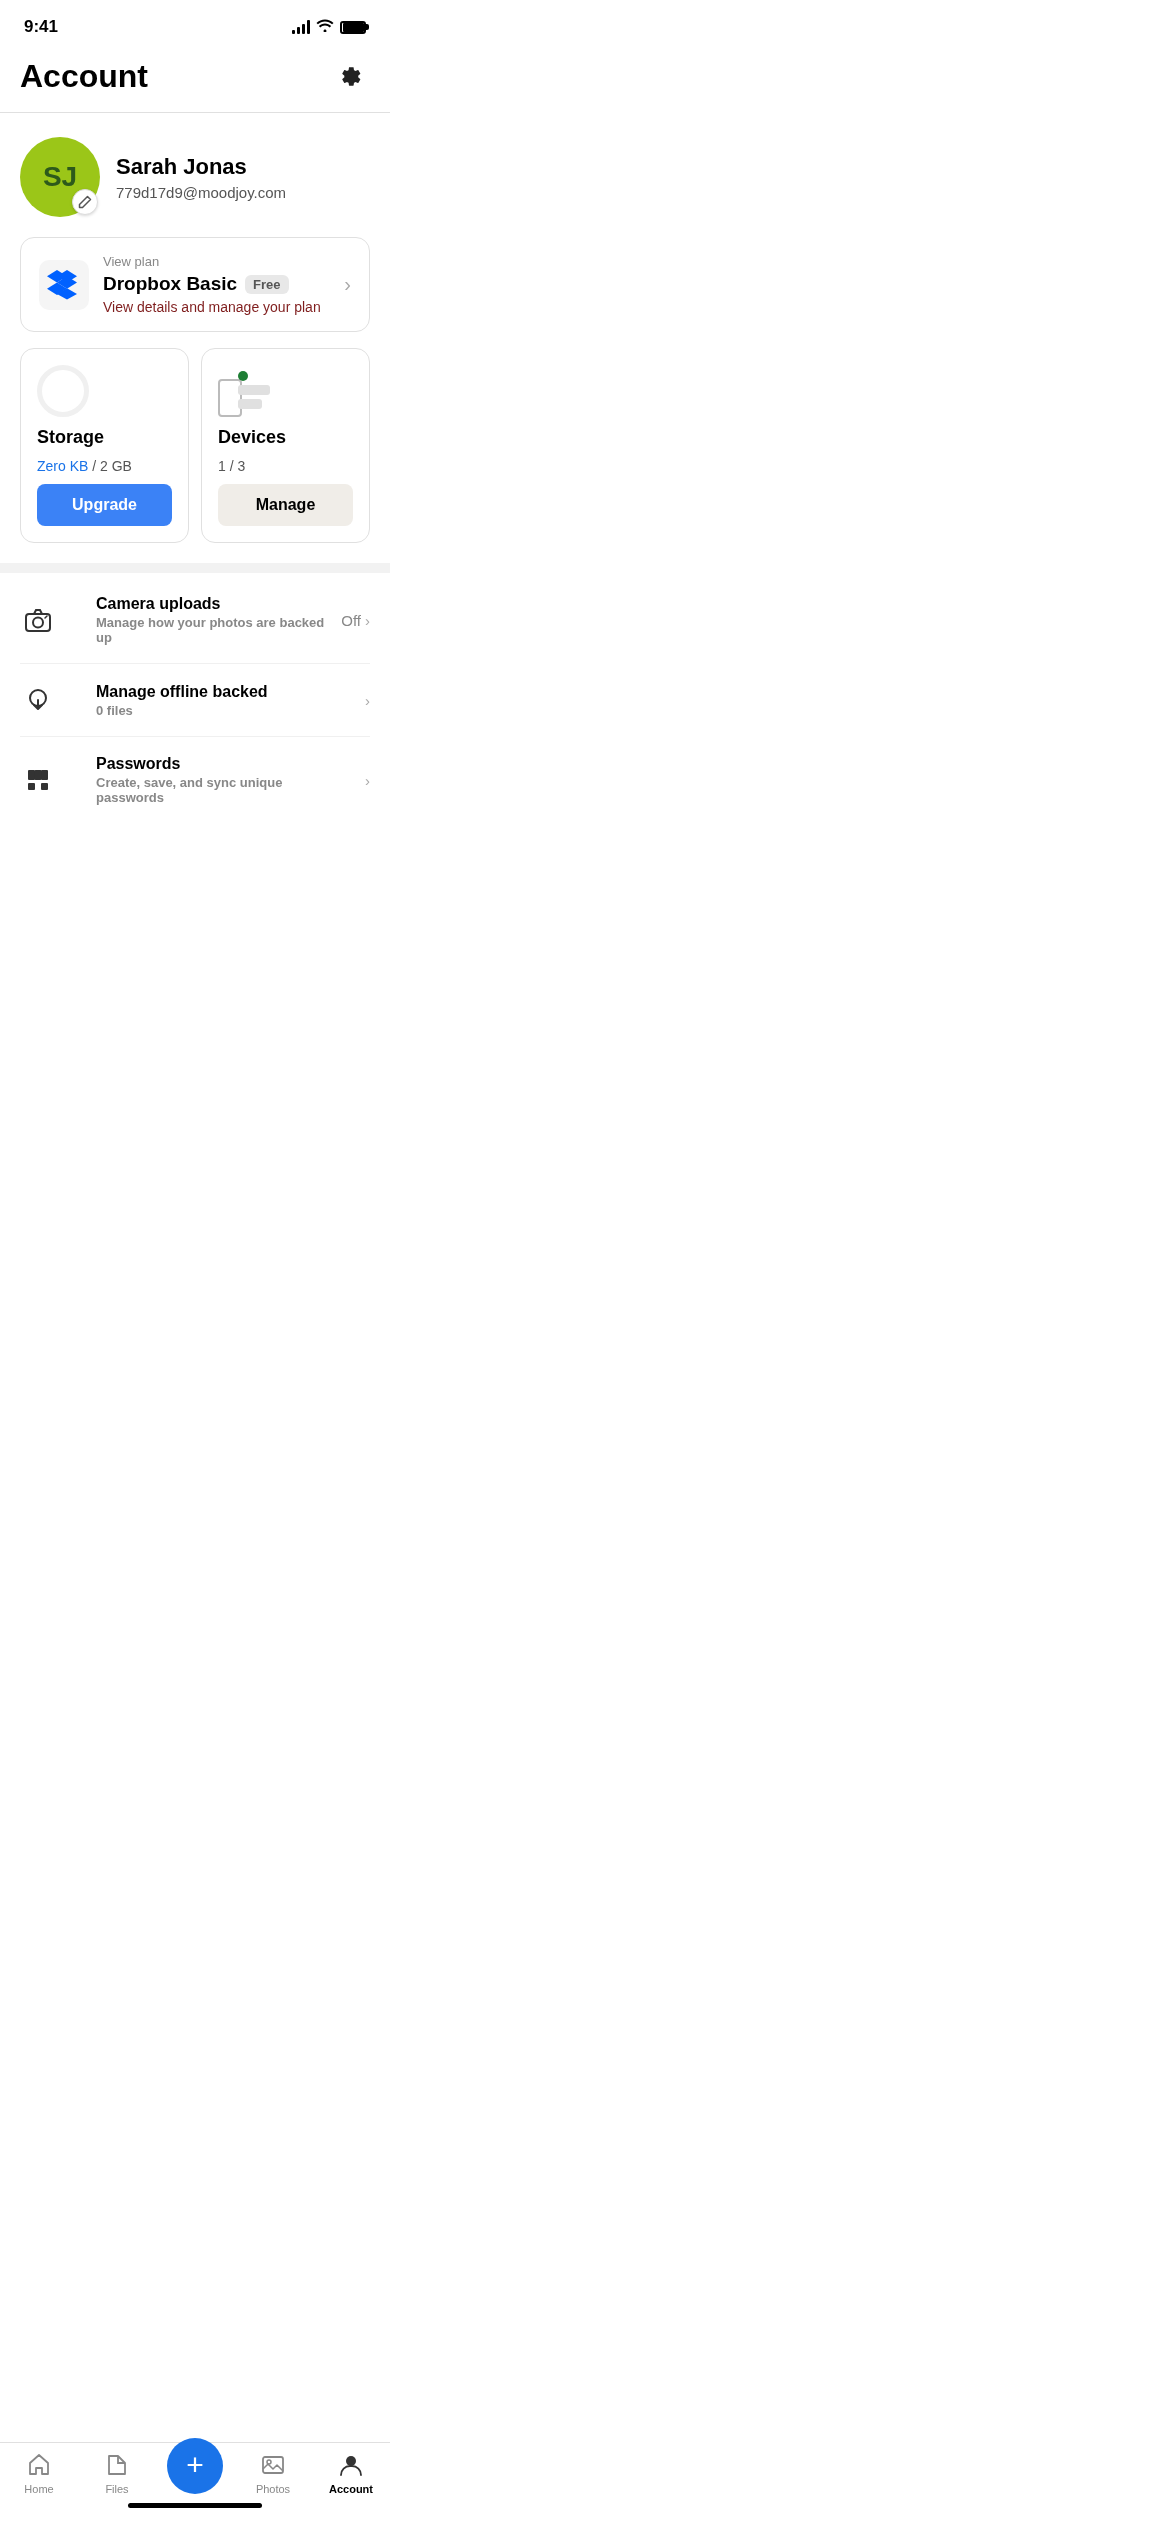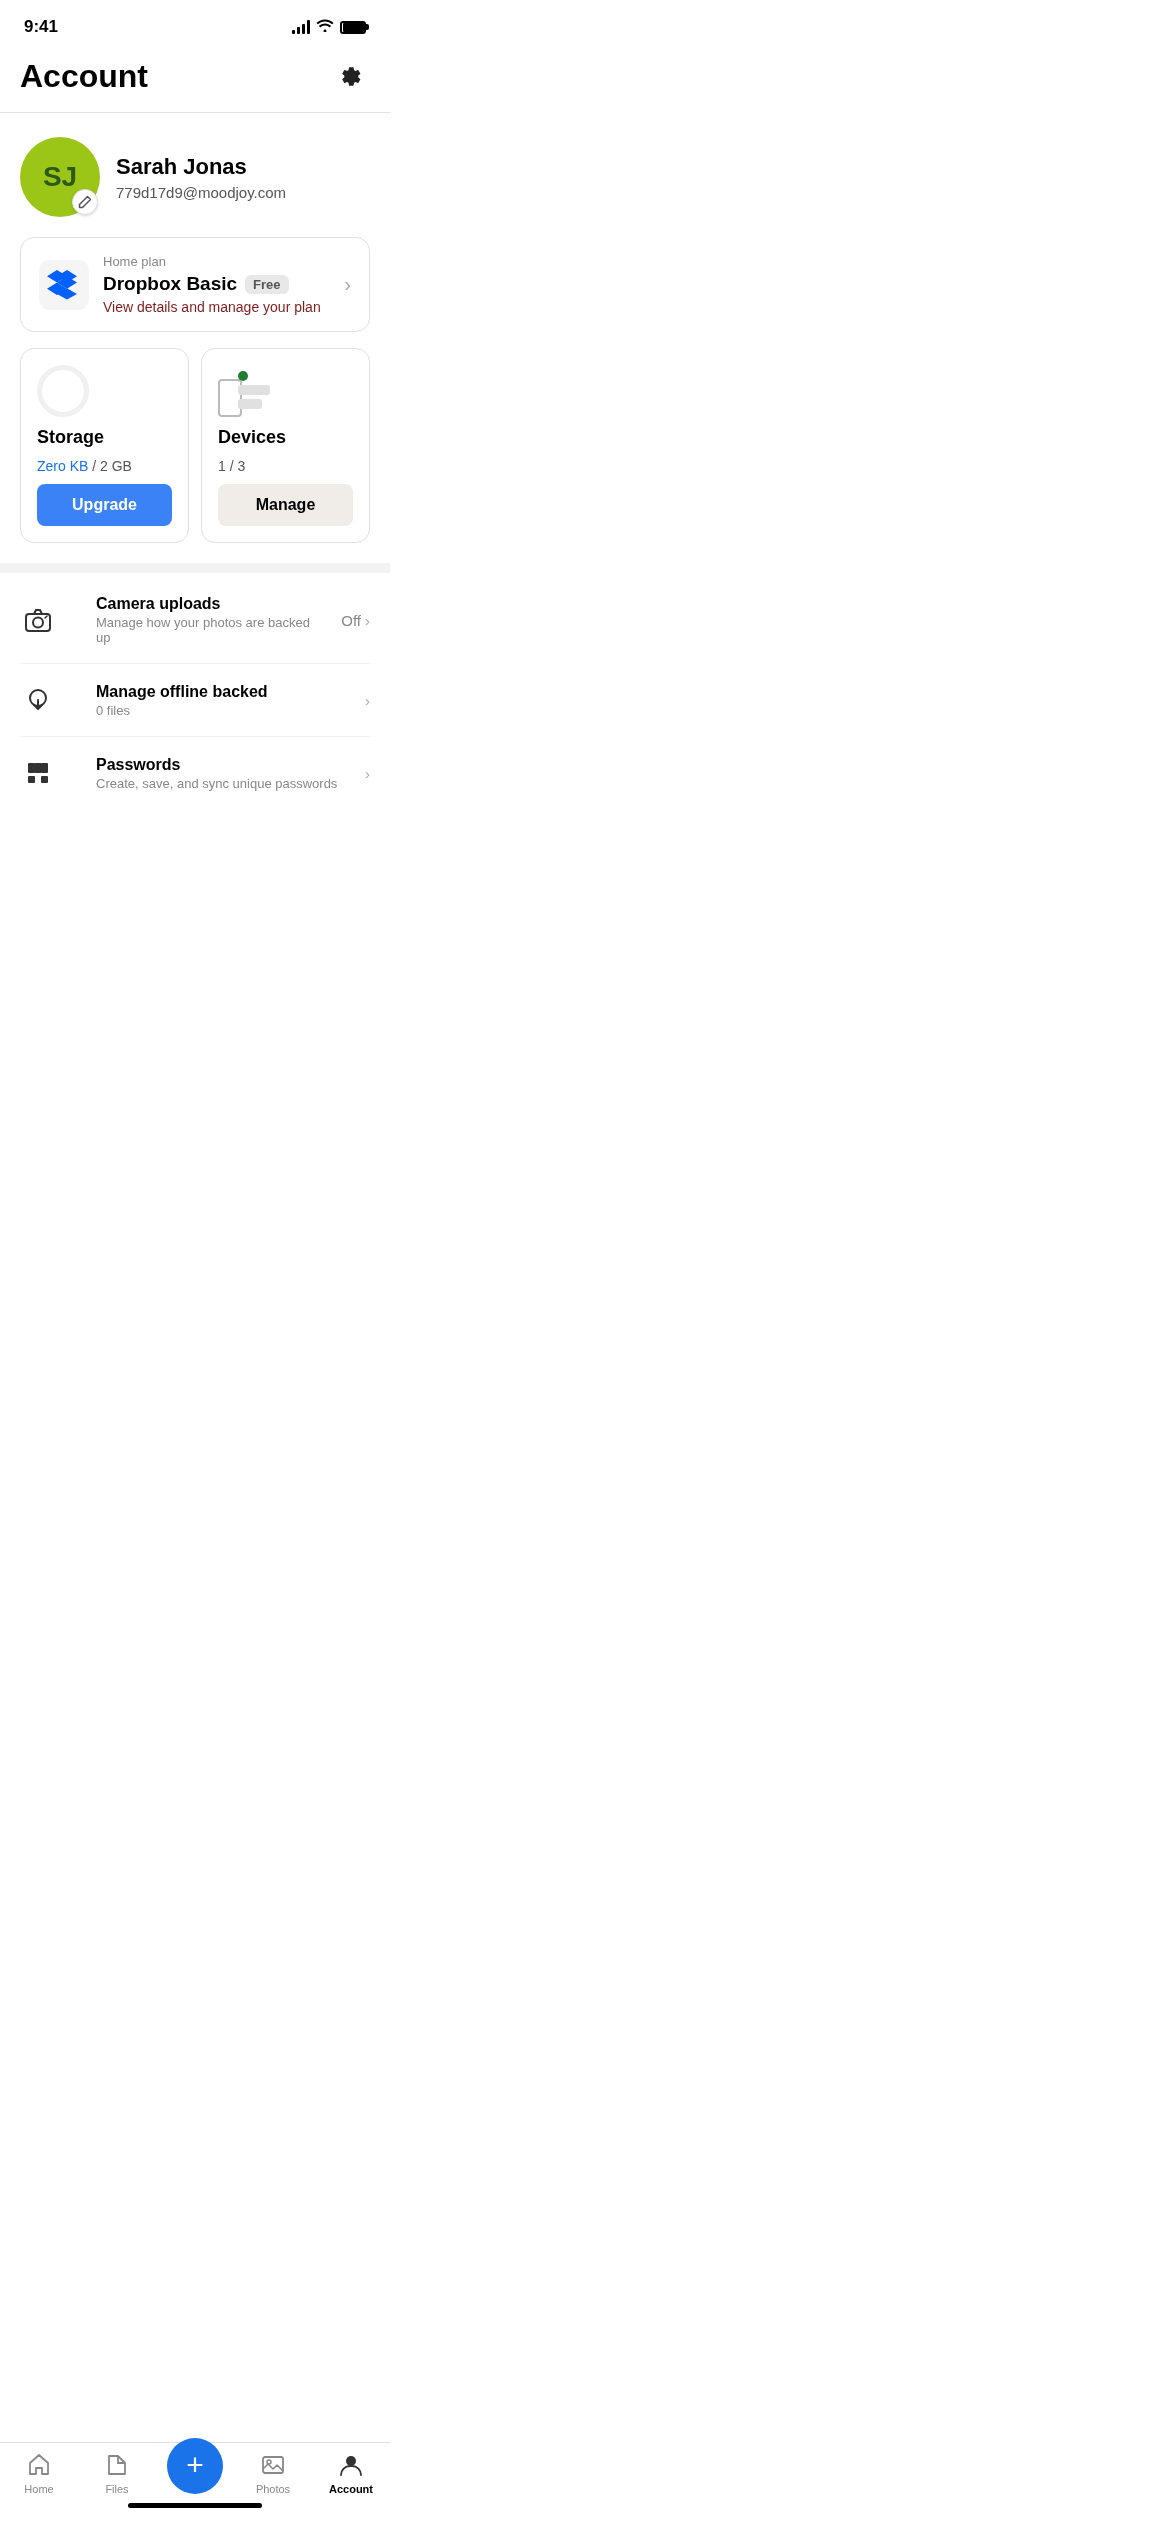--- a/index.html
+++ b/index.html
@@ -316,20 +316,21 @@
     }
     .menu-title {
       font-size: 16px;
       font-weight: 700;
       color: #000;
       margin-bottom: 2px;
     }
     .menu-desc {
       font-size: 13px;
       color: #888;
+      font-weight: bold;
     }
     .menu-right {
       display: flex;
       align-items: center;
       gap: 4px;
       color: #aaa;
       font-size: 15px;
     }
     .menu-status {
       color: #888;
@@ -466,21 +467,21 @@
 
         <svg width="34" height="30" viewBox="0 0 34 30" fill="none">
           <path d="M10 0L0 6.25L10 12.5L20 6.25L10 0Z" fill="#0061FF"></path>
           <path d="M30 0L20 6.25L30 12.5L40 6.25L30 0Z" fill="#0061FF" transform="translate(-10,0)"></path>
           <path d="M0 18.75L10 25L20 18.75L10 12.5L0 18.75Z" fill="#0061FF"></path>
           <path d="M20 12.5L30 18.75L40 12.5L30 6.25L20 12.5Z" fill="#0061FF" transform="translate(-10,0)"></path>
           <path d="M10 26.875L20 21.25L30 26.875L20 32.5L10 26.875Z" fill="#0061FF" transform="translate(0,-3)"></path>
         </svg>
       </div>
       <div class="plan-info">
-        <div class="plan-label">Home plan</div>
+        <div class="plan-label">View plan</div>
         <div class="plan-name-row">
           <span class="plan-name">Dropbox Basic</span>
           <span class="free-badge">Free</span>
         </div>
         <div class="plan-desc">View details and manage your plan</div>
       </div>
       <span class="chevron-right">›</span>
     </div>
   </div>
 

